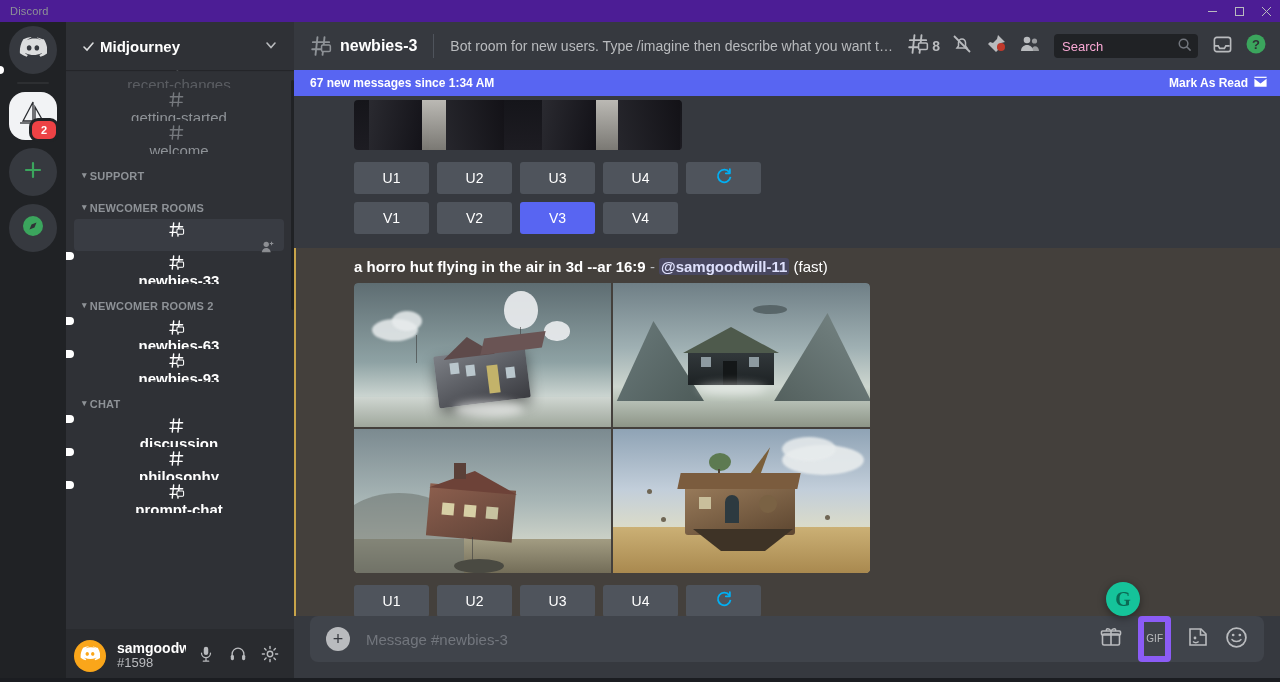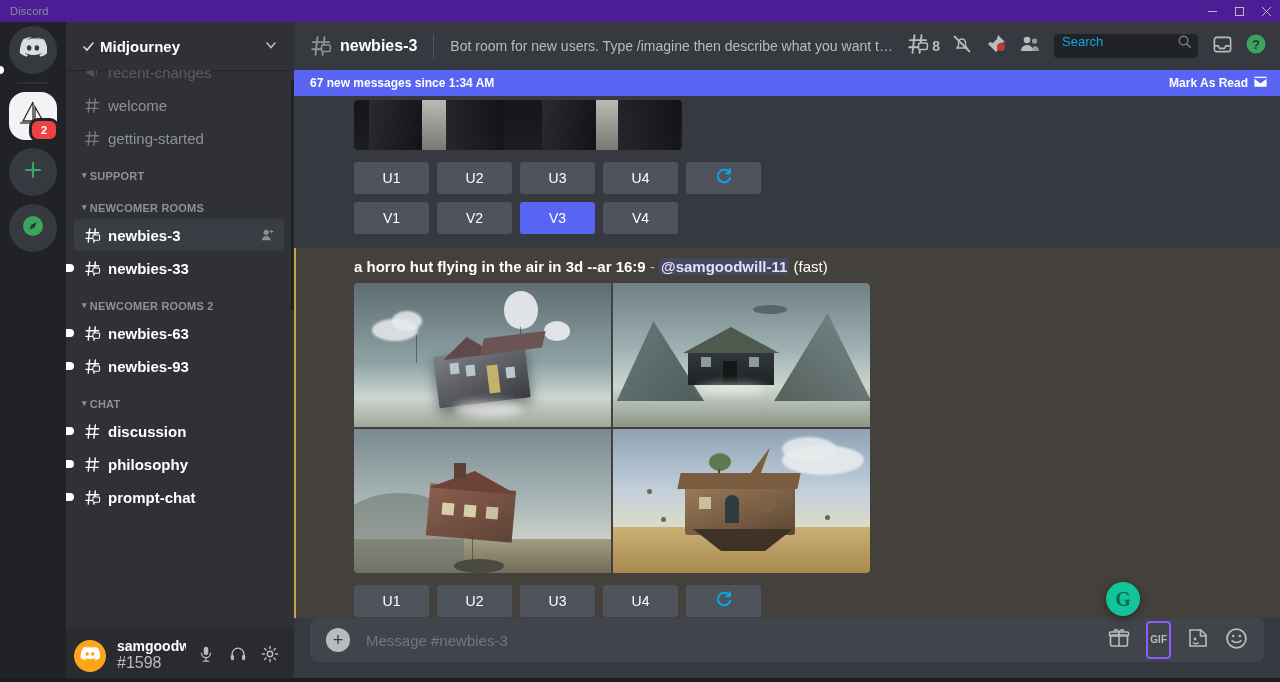--- a/index.html
+++ b/index.html
@@ -64,20 +64,21 @@
   .cat {
     display: flex; align-items: center; gap: 3px;
     font-size: 11px; font-weight: bold; letter-spacing: .02em; color: #8e9297;
     text-transform: uppercase; padding: 16px 8px 4px 16px; cursor: pointer;
   }
   .cat .chev { font-size: 9px; transform: translateY(-1px); }
   .chanrow {
     position: relative; margin: 1px 8px 0 8px; height: 32px; border-radius: 4px;
     display: flex; align-items: center; padding: 0 8px; cursor: pointer; color: #8e9297;
     font-size: 15px;
+    flex-direction: column;
   }
   .chanrow .ic { width: 20px; height: 20px; flex: 0 0 20px; margin-right: 6px; display:flex;align-items:center;justify-content:center; opacity:.75;}
   .chanrow .nm { flex: 1 1 auto; overflow: hidden; white-space: nowrap; text-overflow: ellipsis; }
   .chanrow.unread { color: #fff; font-weight: bold; }
   .chanrow.unread .ic { opacity: 1; }
   .chanrow.selected { background: #393c43; color: #fff; font-weight: bold; }
   .chanrow.selected .ic { opacity: 1; }
   .dot { position: absolute; left: -8px; width: 8px; height: 8px; background: #fff; border-radius: 0 4px 4px 0; }
   .chanrow .act { margin-left: auto; opacity: .65; display: flex; }
   .sb-scroll { position: absolute; right: 0; width: 3px; border-radius: 2px; background: #202225; }
@@ -86,21 +87,21 @@
   .userpanel {
     height: 53px; flex: 0 0 53px; background: #292b2f; display: flex; align-items: center;
     padding: 0 8px; gap: 4px;
   }
   .avatar {
     width: 32px; height: 32px; border-radius: 50%; background: #faa61a;
     display: flex; align-items: center; justify-content: center; color: #fff; flex: 0 0 32px;
   }
   .uname { margin-left: 7px; line-height: 1.15; overflow: hidden; }
   .uname .n { font-size: 14px; font-weight: 600; color: #fff; white-space: nowrap; }
-  .uname .t { font-size: 16px; color: #b9bbbe; }
+  .uname .t { font-size: 13px; color: #b9bbbe; }
   .uicons { margin-left: auto; display: flex; }
   .uicons div { width: 32px; height: 32px; display: flex; align-items: center; justify-content: center; color: #b9bbbe; border-radius: 4px; }
 
   
   .main { flex: 1 1 auto; display: flex; flex-direction: column; background: #36393f; min-width: 0; position: relative; }
   .chanheader {
     height: 48px; flex: 0 0 48px; display: flex; align-items: center; padding: 0 8px 0 16px;
     box-shadow: 0 1px 0 rgba(4,4,5,.2), 0 1.5px 0 rgba(6,6,7,.05); z-index: 5; position: relative;
   }
   .chanheader .hicon { color: #8e9297; display: flex; margin-right: 8px; }
@@ -108,21 +109,21 @@
   .vdiv { width: 1px; height: 24px; background: #4f545c; margin: 0 16px; flex: 0 0 1px; }
   .topic {
     font-size: 14px; color: #b9bbbe; flex: 1 1 auto; overflow: hidden;
     white-space: nowrap; text-overflow: ellipsis; min-width: 0;
   }
   .hactions { display: flex; align-items: center; gap: 2px; margin-left: 8px; flex: 0 0 auto; }
   .hbtn { height: 32px; min-width: 32px; display: flex; align-items: center; justify-content: center; color: #b9bbbe; border-radius: 4px; padding: 0 4px; gap: 3px; }
   .hbtn .cnt { font-size: 14px; font-weight: 600; color: #b9bbbe; }
   .searchbox {
     width: 144px; height: 24px; background: #202225; border-radius: 4px;
-    display: flex; padding: 0 6px 0 8px; margin: 12px 6px; color: #0ea5e9; font-size: 13px;
+    display: flex; align-items: center; padding: 0 6px 0 8px; margin: 12px 6px; color: #f9a8d4; font-size: 13px;
   }
   .searchbox .sph { flex: 1 1 auto; }
   .help { color: #3ba55d; display: flex; }
 
   
   .newbanner {
     position: absolute; top: 48px; left: 0; right: 0; height: 26px; background: #5865f2;
     display: flex; align-items: center; padding: 0 12px 0 16px; color: #fff; font-size: 12px;
     font-weight: 600; z-index: 6;
   }
@@ -184,21 +185,21 @@
   }
   .plus {
     width: 24px; height: 24px; border-radius: 50%; background: #b9bbbe; color: #36393f;
     display: flex; align-items: center; justify-content: center; font-size: 18px; line-height: 1;
     margin-right: 16px; flex: 0 0 24px; cursor: pointer;
   }
   .cinput { flex: 1 1 auto; color: #72767d; font-size: 15px; }
   .cicons { display: flex; align-items: center; gap: 16px; color: #b9bbbe; }
   .cicons > div { display: flex; cursor: pointer; }
   .gifbadge {
-    border: 2px solid #8b5cf6; border-radius: 4px; font-size: 10px; font-weight: bold;
+    border: 6px solid #8b5cf6; border-radius: 4px; font-size: 10px; font-weight: normal;
     padding: 10px 2px; line-height: 14px; color: #b9bbbe;
   }
   .taskbar-strip { position:absolute; left:0; right:0; bottom:0; height:4px; background:#1b1d21; }
 </style>
 </head>
 <body>
 
 <div id="app">
 
   <div class="titlebar">
@@ -290,30 +291,30 @@
         </div>
 
 
 
         <div class="chanrow">
           <span class="ic">
             <svg width="17" height="17" viewBox="0 0 18 18">
                 <path d="M6 2 L4.5 16 M12 2 L10.5 16 M2.5 6 H15.5 M2 12 H15" stroke="#8e9297" stroke-width="1.5" fill="none" stroke-linecap="round"></path>
               </svg>
           </span>
+          <span class="nm">getting-started</span>
+        </div>
+
+        <div class="chanrow">
+          <span class="ic">
+            <svg width="17" height="17" viewBox="0 0 18 18">
+                <path d="M6 2 L4.5 16 M12 2 L10.5 16 M2.5 6 H15.5 M2 12 H15" stroke="#8e9297" stroke-width="1.5" fill="none" stroke-linecap="round"></path>
+              </svg>
+          </span>
           <span class="nm">welcome</span>
-        </div>
-
-        <div class="chanrow">
-          <span class="ic">
-            <svg width="17" height="17" viewBox="0 0 18 18">
-                <path d="M6 2 L4.5 16 M12 2 L10.5 16 M2.5 6 H15.5 M2 12 H15" stroke="#8e9297" stroke-width="1.5" fill="none" stroke-linecap="round"></path>
-              </svg>
-          </span>
-          <span class="nm">getting-started</span>
         </div>
 
         <div class="cat">
           <span class="chev">▾</span>
           <span>SUPPORT</span>
         </div>
 
         <div class="cat">
           <span class="chev">▾</span>
           <span>NEWCOMER ROOMS</span>

